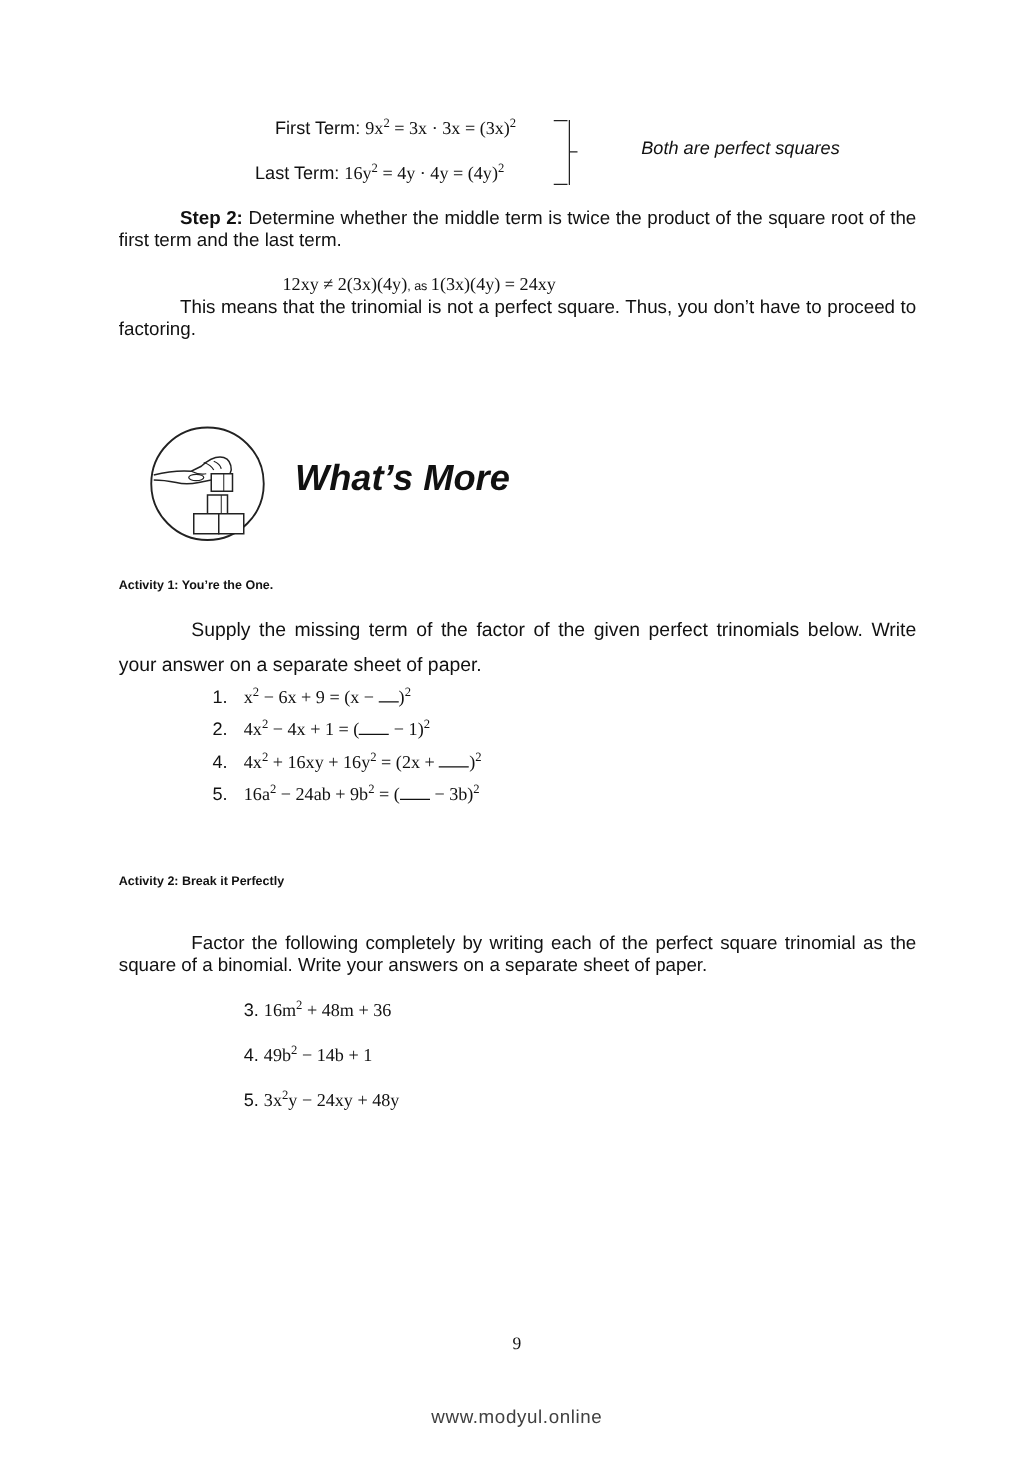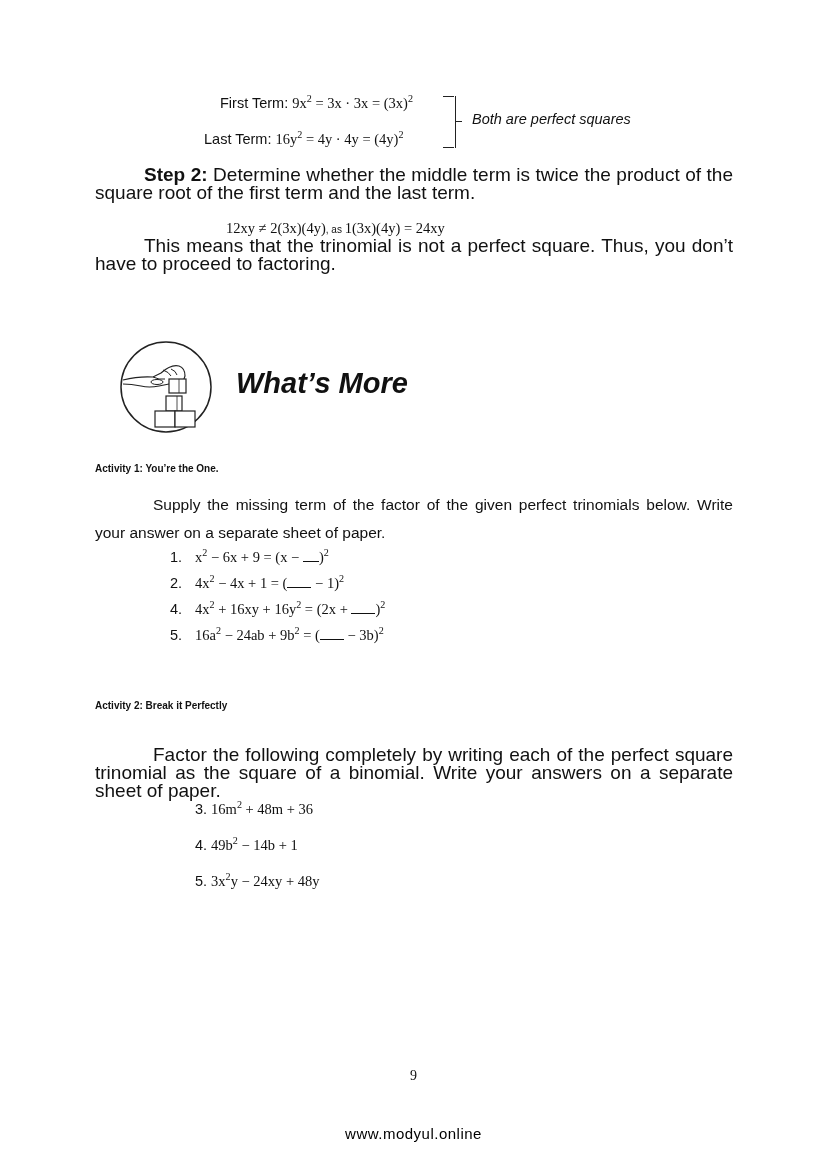--- a/index.html
+++ b/index.html
@@ -1,20 +1,20 @@
 <!DOCTYPE html>
 <html><head>
 <meta charset="utf-8">
 <style>
   html, body { margin: 0; padding: 0; background: #ffffff; }
   body { width: 827px; height: 1169px; position: relative; overflow: hidden; color: #111; }
   .sans { font-family: "Liberation Sans", sans-serif; }
   .serif { font-family: "Liberation Serif", serif; }
   .abs { position: absolute; }
-  .p { font-family: "Liberation Sans", sans-serif; font-size: 19px; line-height: 18px; }
+  .p { font-family: "Liberation Sans", sans-serif; font-size: 15px; line-height: 18px; }
   .math { font-family: "Liberation Serif", serif; font-size: 14.5px; }
   sup { font-size: 0.7em; line-height: 0; vertical-align: 0.55em; }
   .term-line { font-family: "Liberation Sans", sans-serif; font-size: 14.5px; white-space: nowrap; }
   .brace { position: absolute; left: 443px; top: 96px; width: 12px; height: 52px; border-right: 1.3px solid #222; }
   .brace:before { content: ""; position: absolute; left: 0; top: 0; width: 11px; border-top: 1.3px solid #222; }
   .brace:after { content: ""; position: absolute; left: 0; bottom: 0; width: 11px; border-bottom: 1.3px solid #222; }
   .brace-tick { position: absolute; left: 456px; top: 121px; width: 6px; border-top: 1.3px solid #222; }
   .just { text-align: justify; }
   .indent { text-indent: 49px; }
   h2 { margin: 0; font-family: "Liberation Sans", sans-serif; font-size: 10px; font-weight: bold; text-align: center; }
@@ -28,21 +28,21 @@
 <div class="abs term-line" style="left:220px; top:95px;">
   <span>First Term:</span>
   <span class="math"><span>9x</span><sup>2</sup><span> = 3x · 3x = (3x)</span><sup>2</sup></span>
 </div>
 <div class="abs term-line" style="left:204px; top:131px;">
   <span>Last Term:</span>
   <span class="math" style="font-style:normal;"><span>16y</span><sup>2</sup><span> = 4y · 4y =  (4y)</span><sup>2</sup></span>
 </div>
 <div class="brace"></div>
 <div class="brace-tick"></div>
-<div class="abs sans" style="left:472px; top:111px; font-size:14.5px; font-style:italic;">Both are perfect squares</div>
+<div class="abs sans" style="left:513px; top:111px; font-size:14.5px; font-style:italic;">Both are perfect squares</div>
 
 <div class="abs p just indent" style="left:95px; top:166px; width:638px;">
   <b>Step 2:</b><span> Determine whether the middle term is twice the product of the square root of the first term and the last term.</span>
 </div>
 <div class="abs" style="left:226px; top:219px; white-space:nowrap;">
   <span class="math">12xy ≠ 2(3x)(4y)</span><span class="sans" style="font-size:10px;">, as </span><span class="math">1(3x)(4y) = 24xy</span>
 </div>
 <div class="abs p just indent" style="left:95px; top:237px; width:638px;">This means that the trinomial is not a perfect square. Thus, you don’t have to proceed to factoring.</div>
 
 <div class="abs" style="left:119px; top:340px; width:94px; height:94px;">
@@ -90,13 +90,13 @@
   </div>
   <div style="height:36px; white-space:nowrap;">
     <span class="num" style="margin-right:4px;">4.</span><span class="math"><span>49b</span><sup>2</sup><span> − 14b + 1</span></span>
   </div>
   <div style="height:36px; white-space:nowrap;">
     <span class="num" style="margin-right:4px;">5.</span><span class="math"><span>3x</span><sup>2</sup><span>y − 24xy + 48y</span></span>
   </div>
 </div>
 
 <div class="abs serif" style="left:0; width:827px; top:1068px; text-align:center; font-size:14px;">9</div>
-<div class="abs sans" style="left:0; width:827px; top:1125px; text-align:center; font-size:15px; color:#000000; letter-spacing:0.5px;">www.modyul.online</div>
+<div class="abs sans" style="left:0; width:827px; top:1125px; text-align:center; font-size:15px; color:#404040; letter-spacing:0.5px;">www.modyul.online</div>
 
 </body></html>

